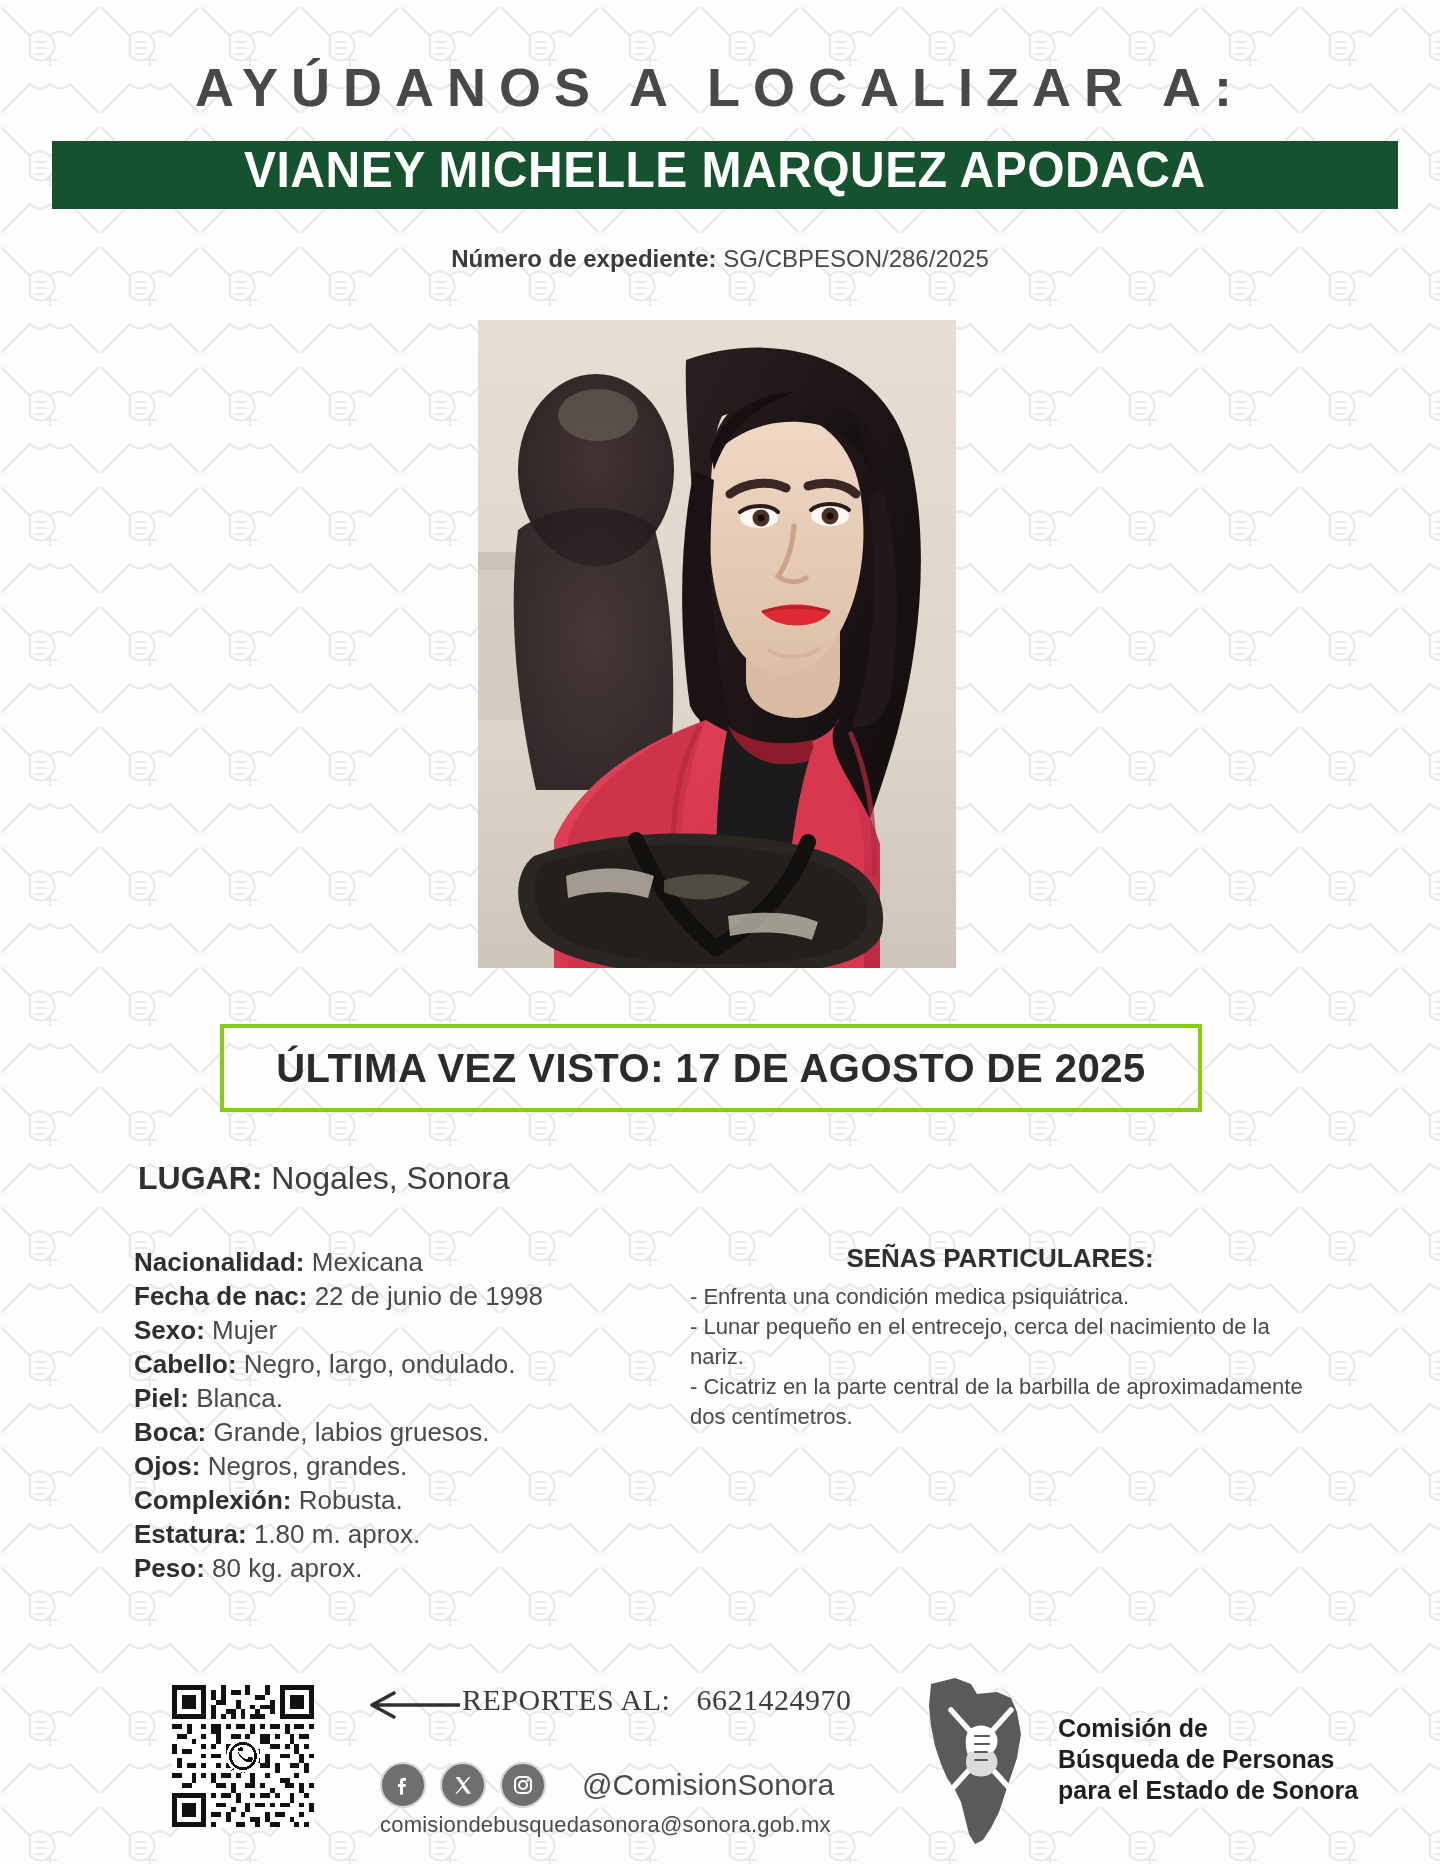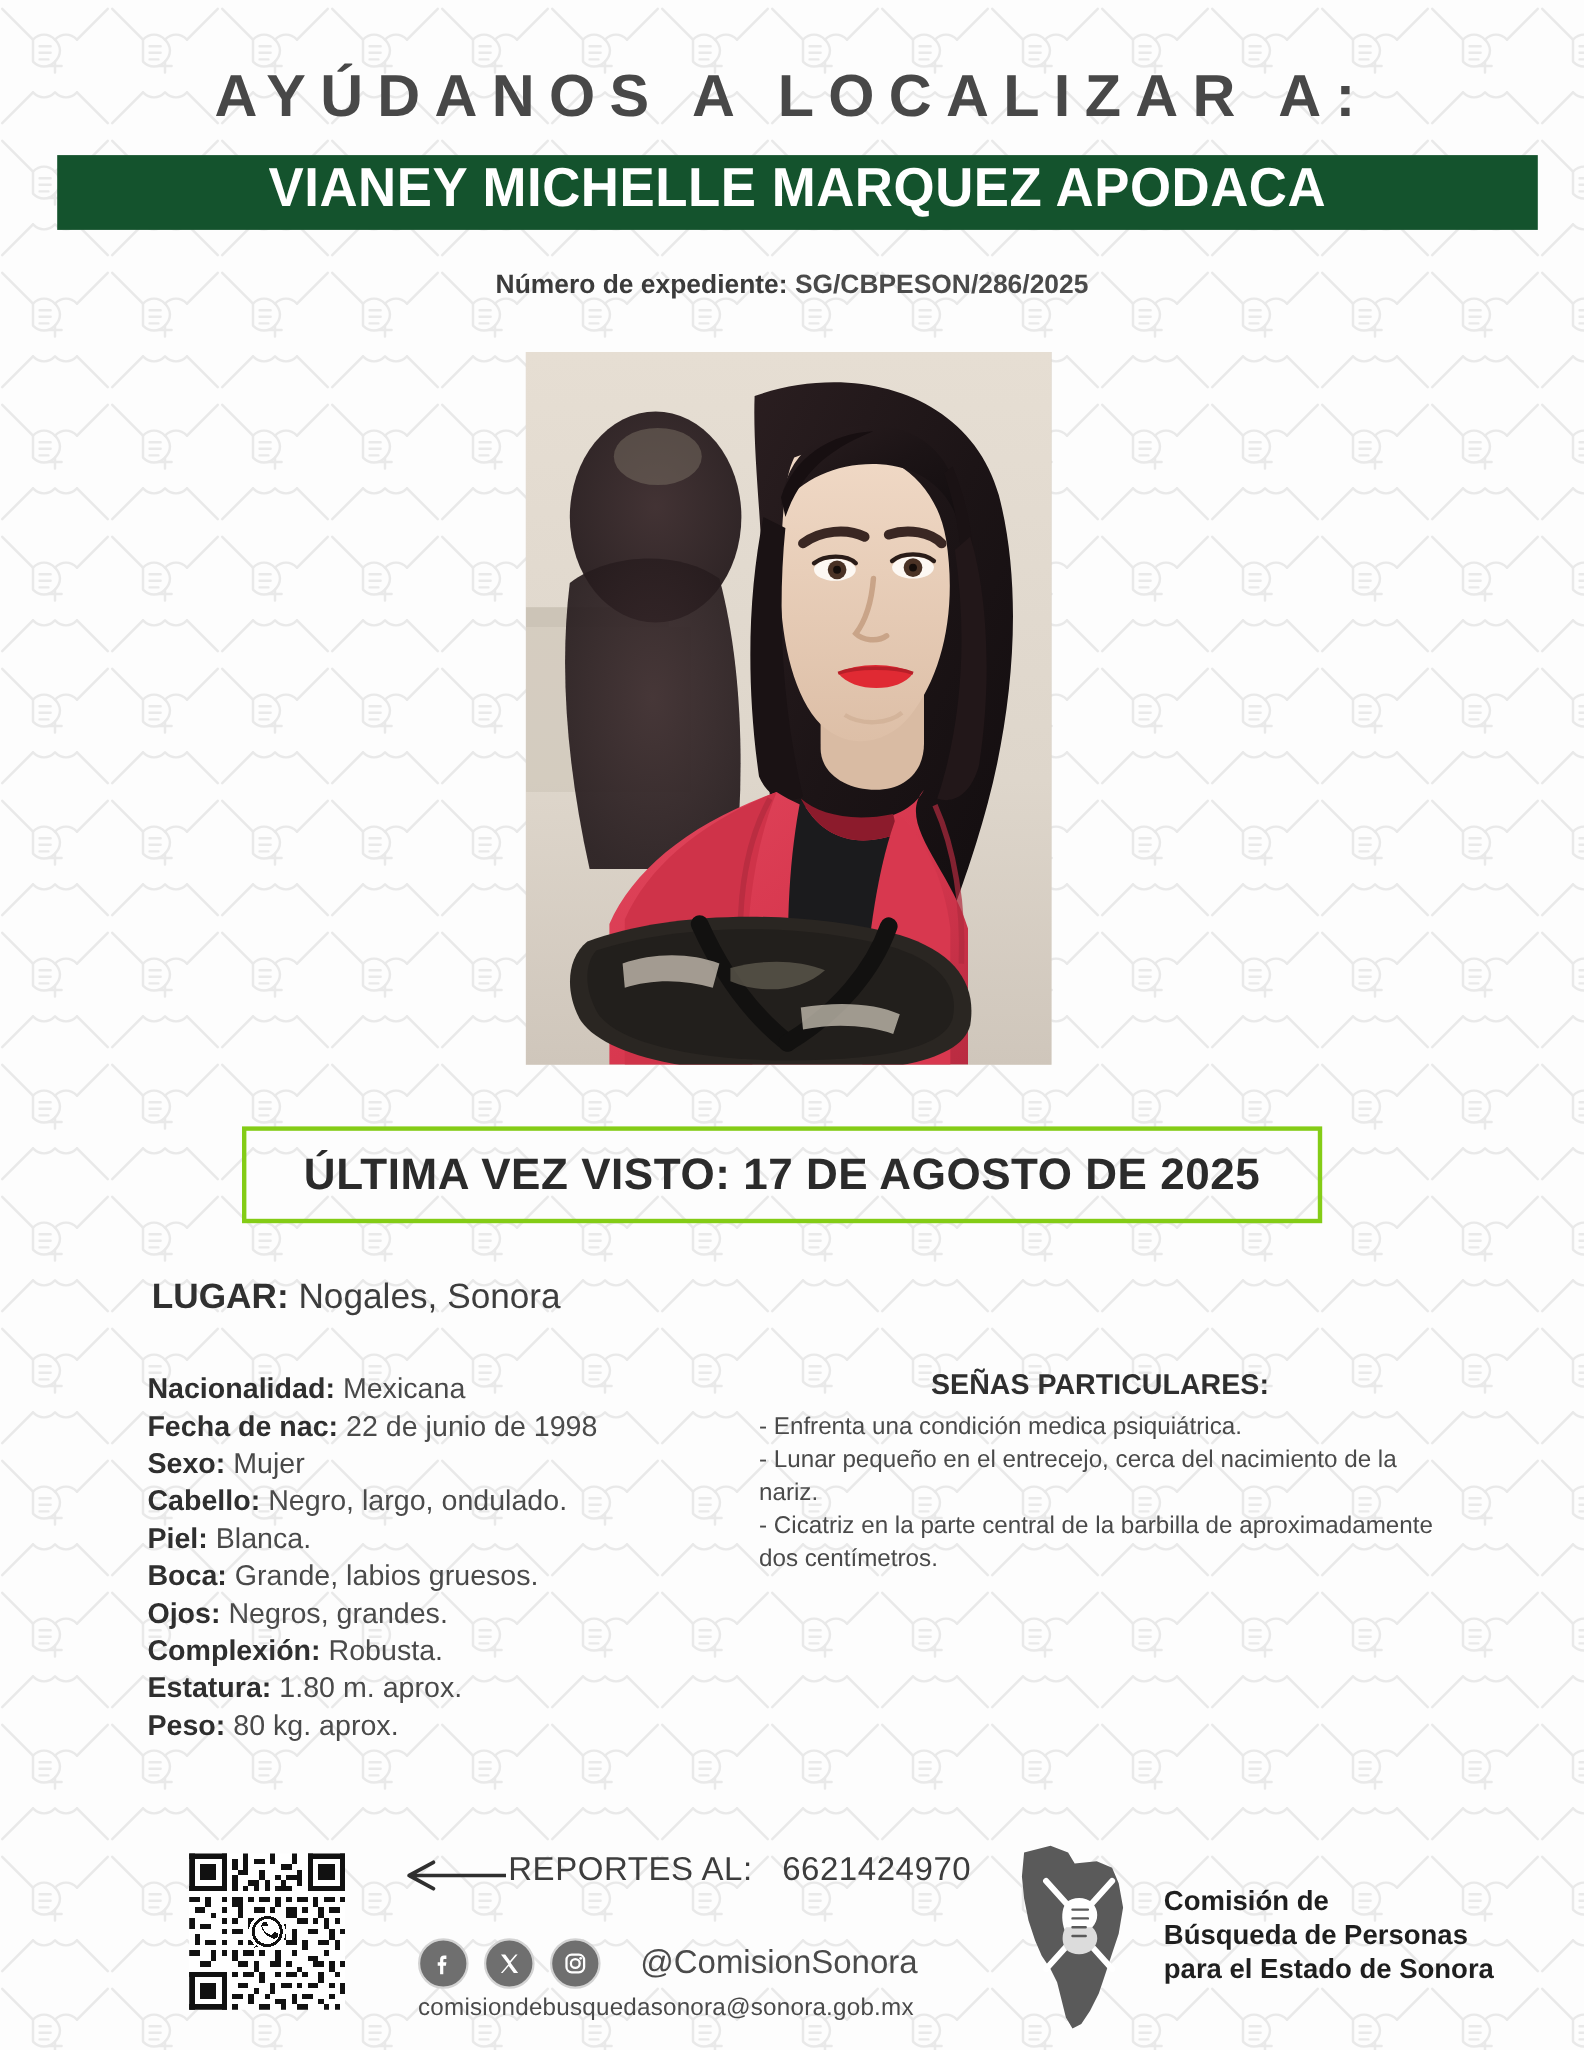--- a/index.html
+++ b/index.html
@@ -69,21 +69,21 @@
     position: absolute;
     top: 245px;
     left: 0;
     width: 1440px;
     text-align: center;
     font-size: 24px;
     color: #3b3b3b;
     z-index: 3;
   }
   .expediente b { font-weight: bold; }
-  .expediente .val { font-weight: bold; color: #4a4a4a; }
+  .expediente .val { font-weight: normal; color: #4a4a4a; }
 
   
   .photo {
     position: absolute;
     left: 478px;
     top: 320px;
     width: 478px;
     height: 648px;
     z-index: 3;
     overflow: hidden;
@@ -188,20 +188,21 @@
 
   .reportes {
     position: absolute;
     left: 462px;
     top: 1683px;
     font-size: 30px;
     color: #3d3d3d;
     letter-spacing: 0.5px;
     white-space: nowrap;
     z-index: 3;
+    font-family: Liberation Serif, serif;
   }
   .reportes .num { margin-left: 18px; }
 
   .email {
     position: absolute;
     left: 380px;
     top: 1812px;
     font-size: 22px;
     color: #4a4a4a;
     letter-spacing: 0.2px;

